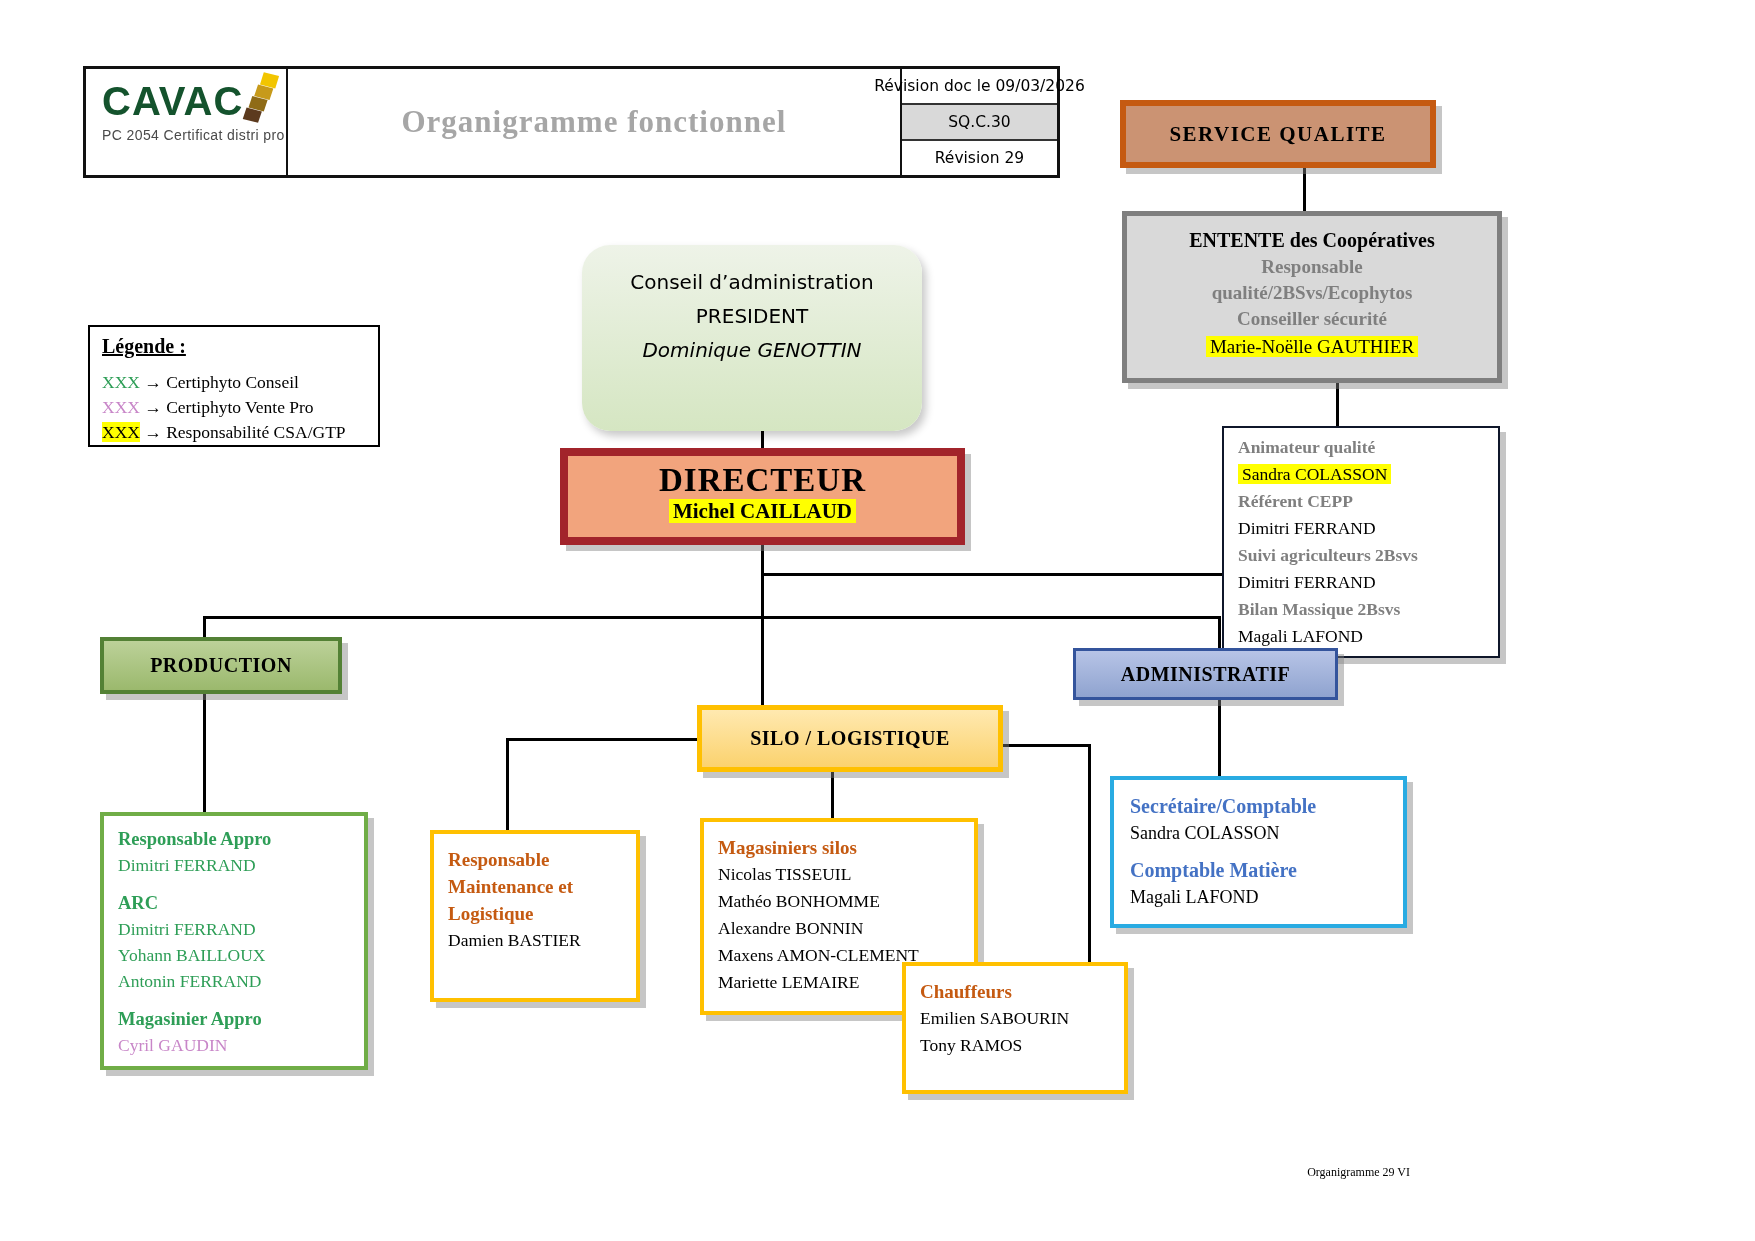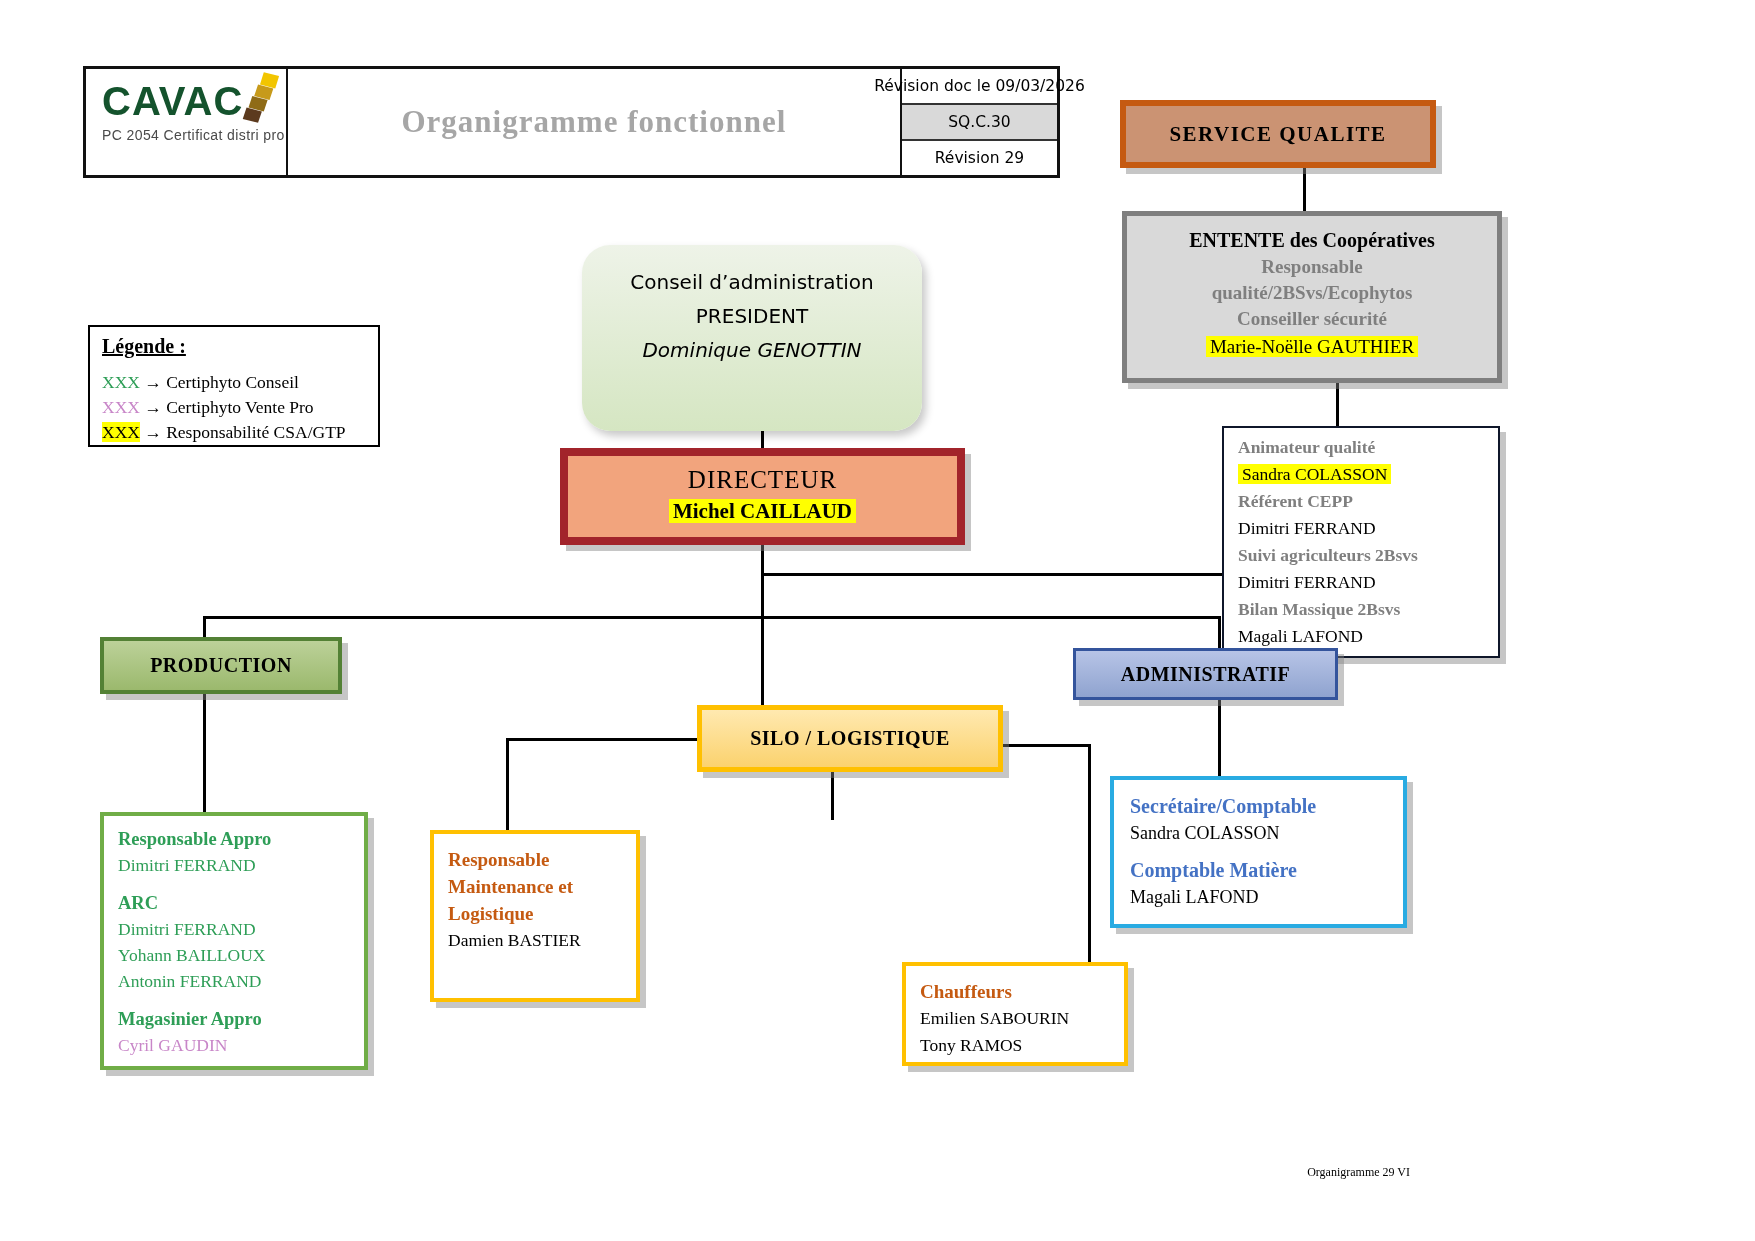--- a/index.html
+++ b/index.html
@@ -53,21 +53,21 @@
   .qt-name{font-size:17.5px;line-height:27px;}
 
   #conseil{left:582px;top:245px;width:340px;height:186px;border-radius:28px;
            background:linear-gradient(#EEF3E8,#D5E6C2);text-align:center;padding-top:20px;
            font-family:"DejaVu Sans",sans-serif;box-shadow:4px 5px 9px rgba(0,0,0,0.22);}
   .cs-line{font-size:20px;line-height:34px;}
   .cs-italic{font-style:italic;}
 
   #directeur{left:560px;top:448px;width:405px;height:97px;border:8px solid #A2242B;
              background:#F2A47D;text-align:center;padding-top:8px;}
-  .dir-title{font-size:25px;font-weight:normal;letter-spacing:1px;line-height:32px;text-align:center;}
+  .dir-title{font-size:33px;font-weight:bold;letter-spacing:1px;line-height:32px;text-align:center;}
   .dir-name{font-size:21px;font-weight:bold;line-height:30px;}
 
   .hl{background:#FFFF00;padding:0 4px;}
 
   
   #production{left:100px;top:637px;width:242px;height:57px;border:4px solid #538135;
               background:linear-gradient(#BCD199,#9BB96D);display:flex;align-items:center;justify-content:center;}
   #silo{left:697px;top:705px;width:306px;height:67px;border:5px solid #FFC000;
         background:linear-gradient(#FFE9B0,#FBD26E);display:flex;align-items:center;justify-content:center;}
   #administratif{left:1073px;top:648px;width:265px;height:52px;border:3px solid #34549C;
@@ -80,21 +80,21 @@
   .pt-role{font-size:18.5px;font-weight:bold;color:#2E9E57;line-height:26px;}
   .pt-name{font-size:17.5px;color:#2E9E57;line-height:26px;}
   .violet{color:#C886C8;}
   .mt{margin-top:12px;}
 
   .yellow-border{border:4px solid #FFC000;}
   #maintenance{left:430px;top:830px;width:210px;height:172px;padding:12px 0 0 14px;}
   .or-role{font-size:19px;font-weight:bold;color:#C55A11;line-height:27px;}
   .blk-name{font-size:17.5px;color:#000;line-height:27px;}
   #magasiniers{left:700px;top:818px;width:278px;height:197px;padding:12px 0 0 14px;}
-  #chauffeurs{left:902px;top:962px;width:226px;height:104px;padding:12px 0 0 14px;z-index:2;}
+  #chauffeurs{left:902px;top:962px;width:226px;height:132px;padding:12px 0 0 14px;z-index:2;}
 
   #secretaire{left:1110px;top:776px;width:297px;height:152px;border:4px solid #29ABE2;padding:12px 0 0 16px;}
   .sc-role{font-size:20px;font-weight:bold;color:#4472C4;line-height:28px;}
   .sc-name{font-size:18px;line-height:26px;}
   .gap{height:10px;}
 
   
   #footer{left:1250px;top:1165px;width:160px;font-size:12px;text-align:right;}
 </style>
 </head>
@@ -215,20 +215,28 @@
     <div class="pt-name violet">Cyril GAUDIN</div>
   </div>
 
   <div class="box white-box yellow-border shadow" id="maintenance">
     <div class="or-role">Responsable</div>
     <div class="or-role">Maintenance et</div>
     <div class="or-role">Logistique</div>
     <div class="blk-name">Damien BASTIER</div>
   </div>
 
+  <div class="box white-box yellow-border shadow" id="magasiniers">
+    <div class="or-role">Magasiniers silos</div>
+    <div class="blk-name">Nicolas TISSEUIL</div>
+    <div class="blk-name">Mathéo BONHOMME</div>
+    <div class="blk-name">Alexandre BONNIN</div>
+    <div class="blk-name">Maxens AMON-CLEMENT</div>
+    <div class="blk-name violet">Mariette LEMAIRE</div>
+  </div>
 
   <div class="box white-box yellow-border shadow" id="chauffeurs">
     <div class="or-role">Chauffeurs</div>
     <div class="blk-name">Emilien SABOURIN</div>
     <div class="blk-name">Tony RAMOS</div>
   </div>
 
   <div class="box white-box shadow" id="secretaire">
     <div class="sc-role">Secrétaire/Comptable</div>
     <div class="sc-name">Sandra COLASSON</div>

